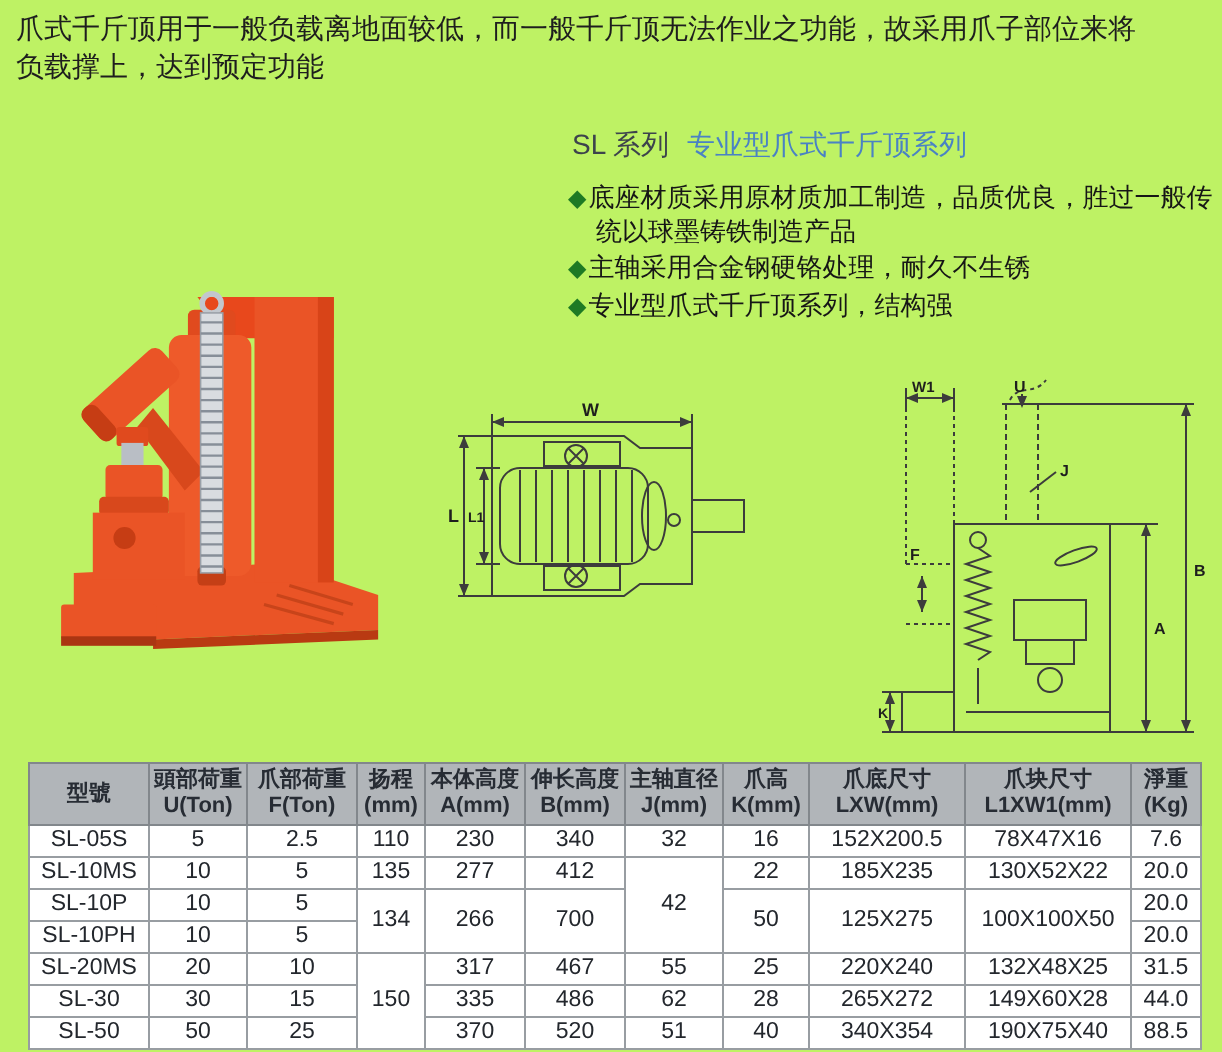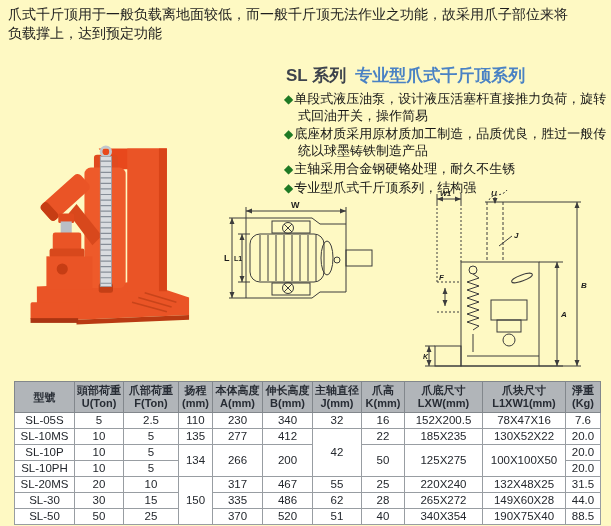--- a/index.html
+++ b/index.html
@@ -1,32 +1,32 @@
 <!DOCTYPE html>
 <html><head>
 <meta charset="utf-8">
 <style>
   html,body{margin:0;padding:0;background:#fff;}
-  .page{position:relative;width:611px;height:526px;background:#fef9c3;overflow:hidden;
+  .page{position:relative;width:611px;height:526px;background:#bef264;overflow:hidden;
         font-family:"Liberation Sans","DejaVu Sans",sans-serif;color:#1c1c1c;}
   
   .intro{position:absolute;left:8px;top:5px;width:600px;font-size:14px;line-height:19px;color:#1e1e1e;}
   
-  .series-title{position:absolute;left:286px;top:64px;font-size:17px;font-weight:bold;white-space:nowrap;text-align:center;}
+  .series-title{position:absolute;left:286px;top:64px;font-size:14px;font-weight:normal;white-space:nowrap;text-align:center;}
   .series-title .label{color:#3d434c;margin-right:9px;}
   .series-title .name{color:#4a82c4;}
   
   .features{position:absolute;left:284px;top:91px;width:326px;margin:0;padding:0;list-style:none;
             font-size:13px;line-height:16.5px;color:#161616;}
   .features li{padding-left:14px;margin:0 0 2px 0;}
   .features .dm{margin-left:-14px;margin-right:1px;color:#1e7a24;font-size:12px;}
   
   .photo{position:absolute;left:25px;top:120px;width:172px;height:214px;}
   .topview{position:absolute;left:224px;top:198px;width:150px;height:120px;}
-  .sideview{position:absolute;left:423px;top:188px;width:170px;height:192px;font-style:italic;}
+  .sideview{position:absolute;left:439px;top:188px;width:170px;height:192px;}
   svg{display:block;}
   .dimtxt{font-family:"Liberation Sans","DejaVu Sans",sans-serif;fill:#1e1e1e;}
   
   .spec{position:absolute;left:14px;top:381px;border-collapse:collapse;table-layout:fixed;width:586px;}
   .spec th{background:#b1b5b9;border:1px solid #82878c;color:#272c34;font-size:11px;font-weight:bold;
            padding:2px 0;line-height:13px;text-align:center;}
   .spec td{border:1px solid #989da2;font-size:11.5px;color:#23272d;text-align:center;
            height:15px;padding:0;line-height:15px;background:#fff;white-space:nowrap;}
 </style>
 </head>
@@ -37,21 +37,20 @@
   <div class="intro">
     <div>爪式千斤顶用于一般负载离地面较低，而一般千斤顶无法作业之功能，故采用爪子部位来将</div>
     <div>负载撑上，达到预定功能</div>
   </div>
 
   <div class="series-title">
     <span class="label">SL 系列</span><span class="name">专业型爪式千斤顶系列</span>
   </div>
 
   <ul class="features">
-    <li><span class="dm">◆</span><span>单段式液压油泵，设计液压活塞杆直接推力负荷，旋转式回油开关，操作简易</span></li>
     <li><span class="dm">◆</span><span>底座材质采用原材质加工制造，品质优良，胜过一般传统以球墨铸铁制造产品</span></li>
     <li><span class="dm">◆</span><span>主轴采用合金钢硬铬处理，耐久不生锈</span></li>
     <li><span class="dm">◆</span><span>专业型爪式千斤顶系列，结构强</span></li>
   </ul>
 
   <figure class="photo" style="margin:0">
     <svg width="172" height="214" viewBox="0 0 215 270">
 
       <polygon points="14,210 146,204 206,224 206,246 64,252 14,234" fill="#ea5426"></polygon>
       <polygon points="64,252 206,246 206,252 64,258" fill="#b93a12"></polygon>
@@ -266,21 +265,21 @@
           <td>185X235</td>
           <td>130X52X22</td>
           <td>20.0</td>
         </tr>
         <tr>
           <td>SL-10P</td>
           <td>10</td>
           <td>5</td>
           <td rowspan="2">134</td>
           <td rowspan="2">266</td>
-          <td rowspan="2">200</td>
+          <td rowspan="2">700</td>
           <td rowspan="2">50</td>
           <td rowspan="2">125X275</td>
           <td rowspan="2">100X100X50</td>
           <td>20.0</td>
         </tr>
         <tr>
           <td>SL-10PH</td>
           <td>10</td>
           <td>5</td>
           <td>20.0</td>

